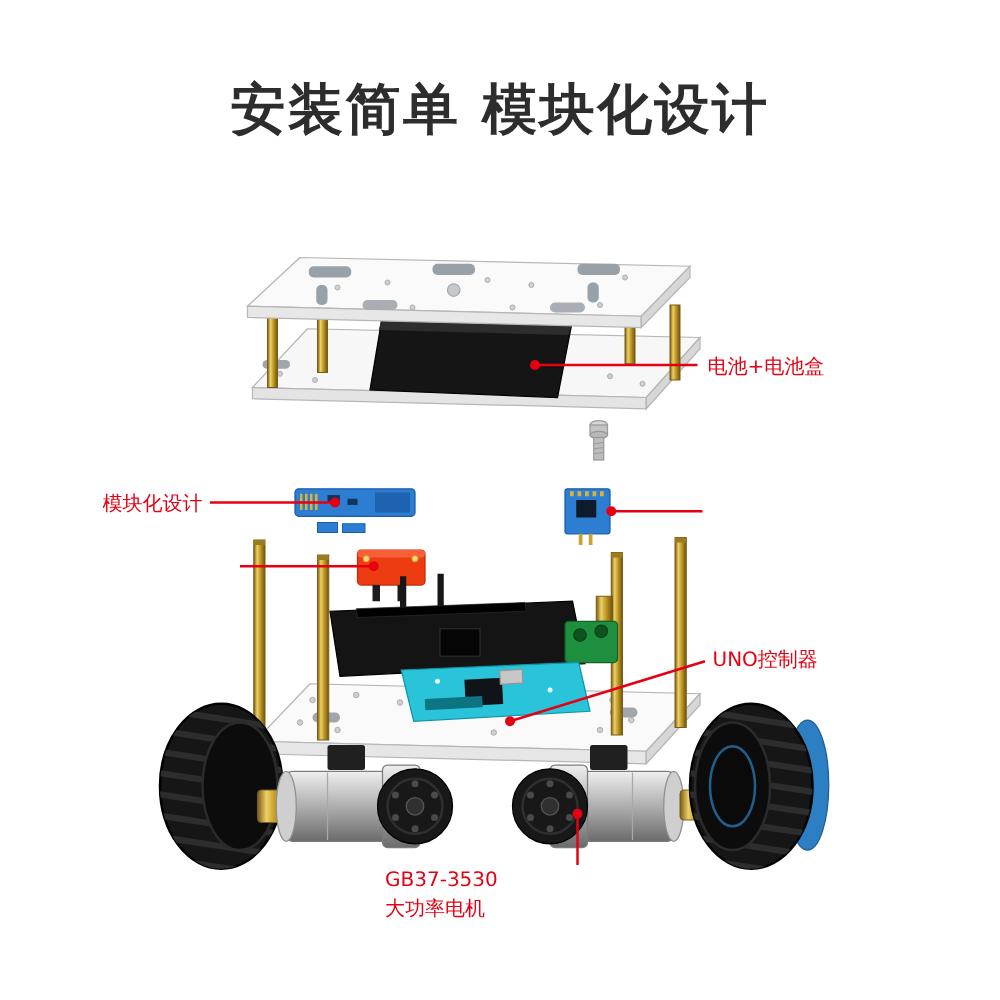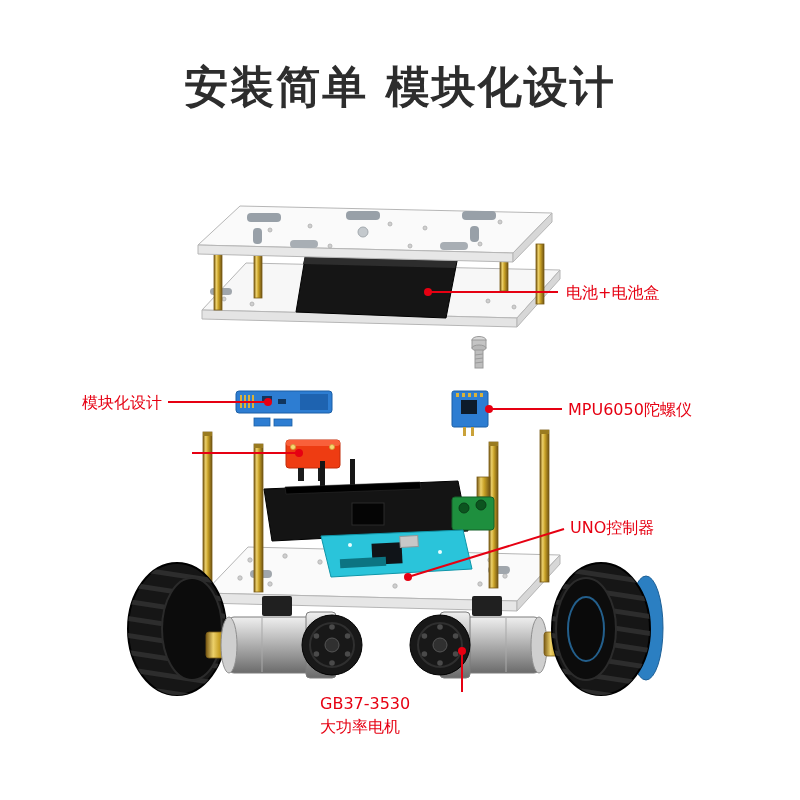--- a/index.html
+++ b/index.html
@@ -288,23 +288,22 @@
 
       <line class="callout-line" x1="462" y1="651" x2="462" y2="692"></line>
       <circle class="callout-dot" cx="462" cy="651" r="4"></circle>
     </g>
   </svg>
 
   <div class="label" style="left:566px; top:281px;">电池+电池盒</div>
 
   <div class="label right" style="left:58px; top:391px; width:104px;">模块化设计</div>
 
-  <div class="label" style="left:568px; top:398px;">MPU6050陀螺仪</div>
 
 
   <div class="label" style="left:570px; top:516px;">UNO控制器</div>
 
-  <div class="label" style="left:320px; top:692px;">
+  <div class="label" style="left:308px; top:692px;">
     <div>GB37-3530</div>
     <div>大功率电机</div>
   </div>
 
 </div>
 
 </body></html>

